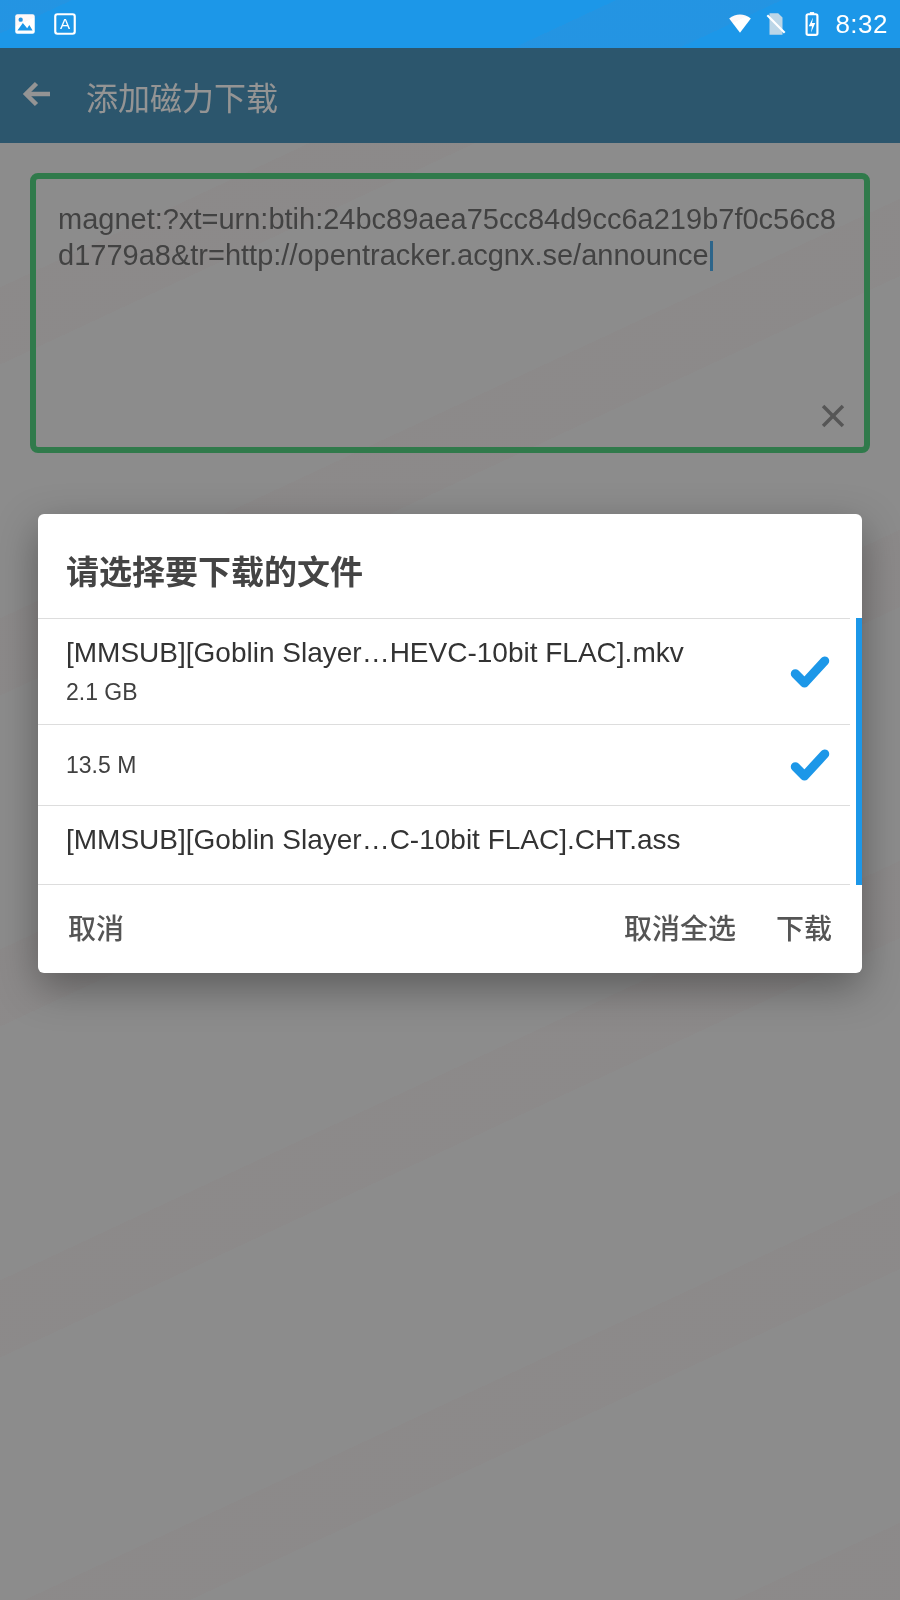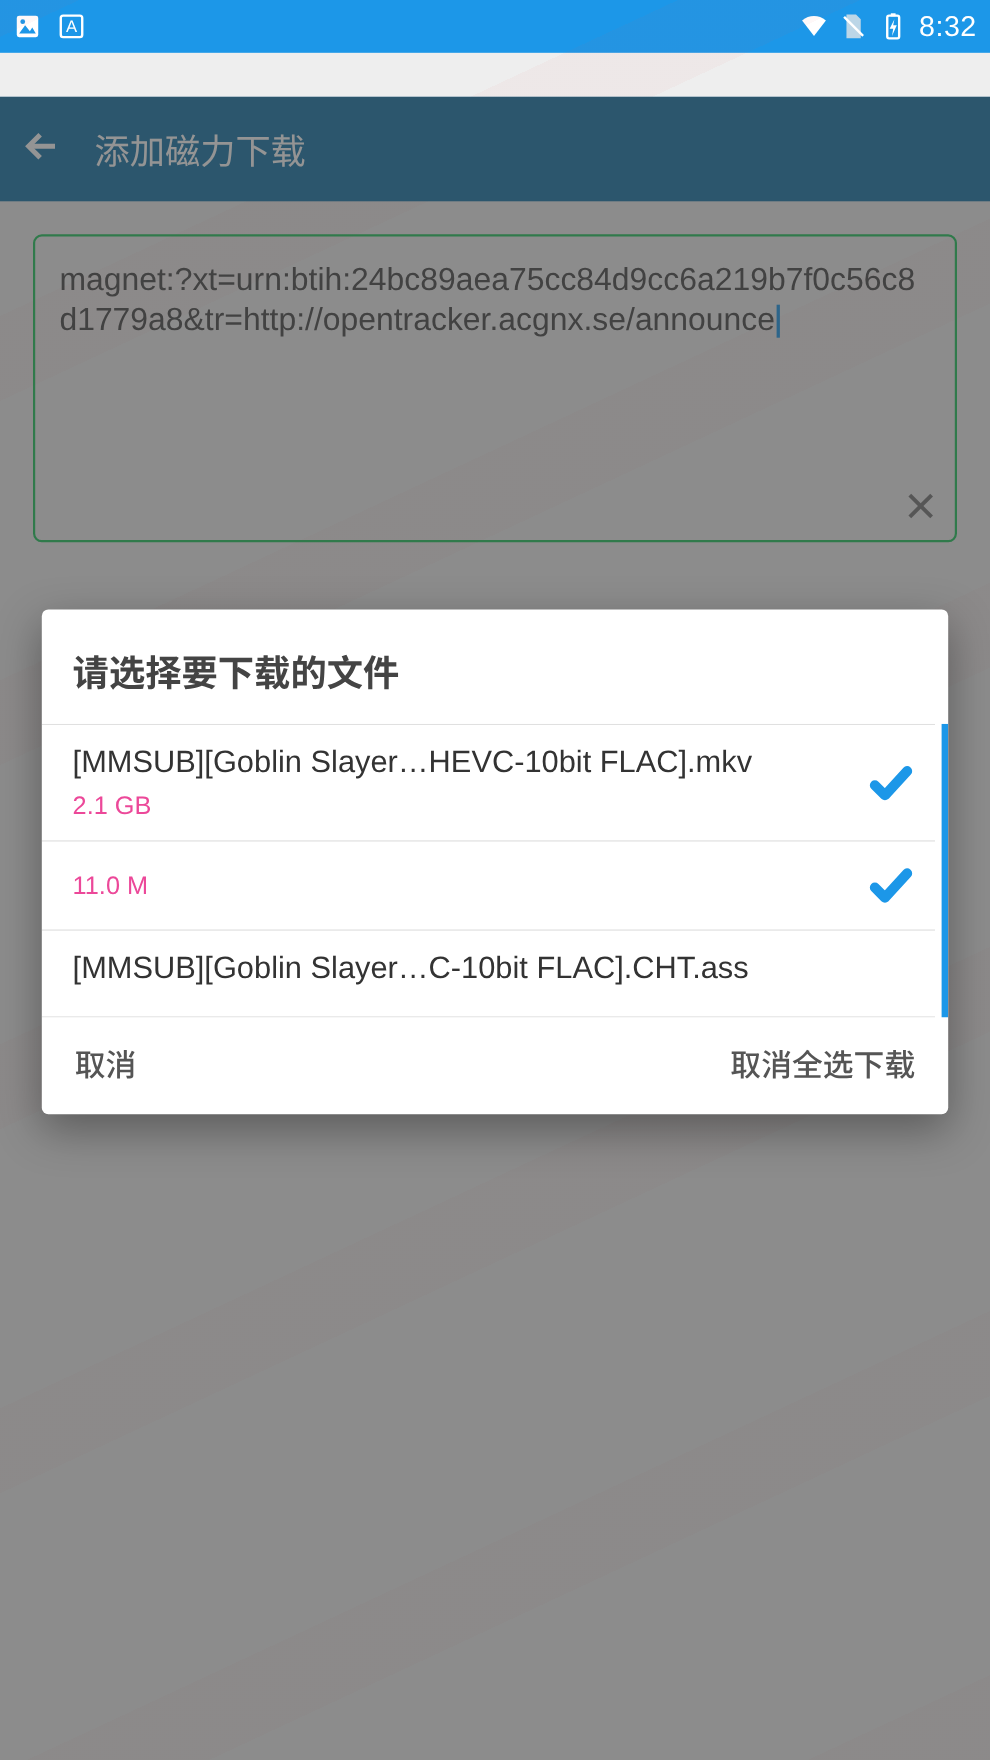--- a/index.html
+++ b/index.html
@@ -43,28 +43,28 @@
     align-items: center;
     padding: 0 20px;
     gap: 30px;
     color: #fff;
   }
   .app-bar .back svg { width: 36px; height: 36px; stroke: #fff; stroke-width: 3; fill: none; }
   .app-bar .title { font-size: 32px; font-weight: 400; }
   
   .page-body {
     position: absolute;
-    top: 48px; left: 0; right: 0; bottom: 0; margin-top: 40px;
+    top: 48px; left: 0; right: 0; bottom: 0;
   }
   .page-body .app-bar { position: relative; }
   .page-content {
     padding: 30px;
   }
   .magnet-box {
-    border: 2px solid #22c55e;
+    border: 6px solid #22c55e;
     border-radius: 8px;
     min-height: 280px;
     padding: 22px 22px 50px 22px;
     position: relative;
     background: rgba(255,255,255,0.0);
   }
   .magnet-text {
     font-size: 29px;
     color: #4a4a4a;
     line-height: 1.25;
@@ -134,28 +134,29 @@
   .file-name {
     font-size: 28px;
     color: #333;
     white-space: nowrap;
     overflow: hidden;
     text-overflow: ellipsis;
     margin-bottom: 10px;
   }
   .file-size {
     font-size: 23px;
-    color: #ec4899;
+    color: #404040;
   }
   .check-ic { width: 44px; height: 44px; flex: none; }
   .check-ic svg { width: 100%; height: 100%; stroke: #1c97e8; stroke-width: 5; fill: none; stroke-linecap: round; stroke-linejoin: round; }
   .dialog-actions {
     display: flex;
     align-items: center;
     padding: 22px 30px 26px 30px;
+    gap: 40px;
   }
   .dialog-actions .btn {
     font-size: 28px;
     color: #555;
     font-weight: 500;
     cursor: pointer;
   }
   .dialog-actions .spacer { flex: 1; }
 </style>
 </head>
@@ -237,21 +238,21 @@
         <div class="file-meta">
           <div class="file-name">[MMSUB][Goblin Slayer…HEVC-10bit FLAC].mkv</div>
           <div class="file-size">2.1 GB</div>
         </div>
         <span class="check-ic"><svg viewBox="0 0 24 24">
               <polyline points="4,13 9,18 20,6"></polyline>
             </svg></span>
       </div>
       <div class="file-item">
         <div class="file-meta">
-          <div class="file-size">11.0 M</div>
+          <div class="file-size">13.5 M</div>
         </div>
         <span class="check-ic"><svg viewBox="0 0 24 24">
               <polyline points="4,13 9,18 20,6"></polyline>
             </svg></span>
       </div>
       <div class="file-item partial">
         <div class="file-meta">
           <div class="file-name">[MMSUB][Goblin Slayer…C-10bit FLAC].CHT.ass</div>
 
         </div>

